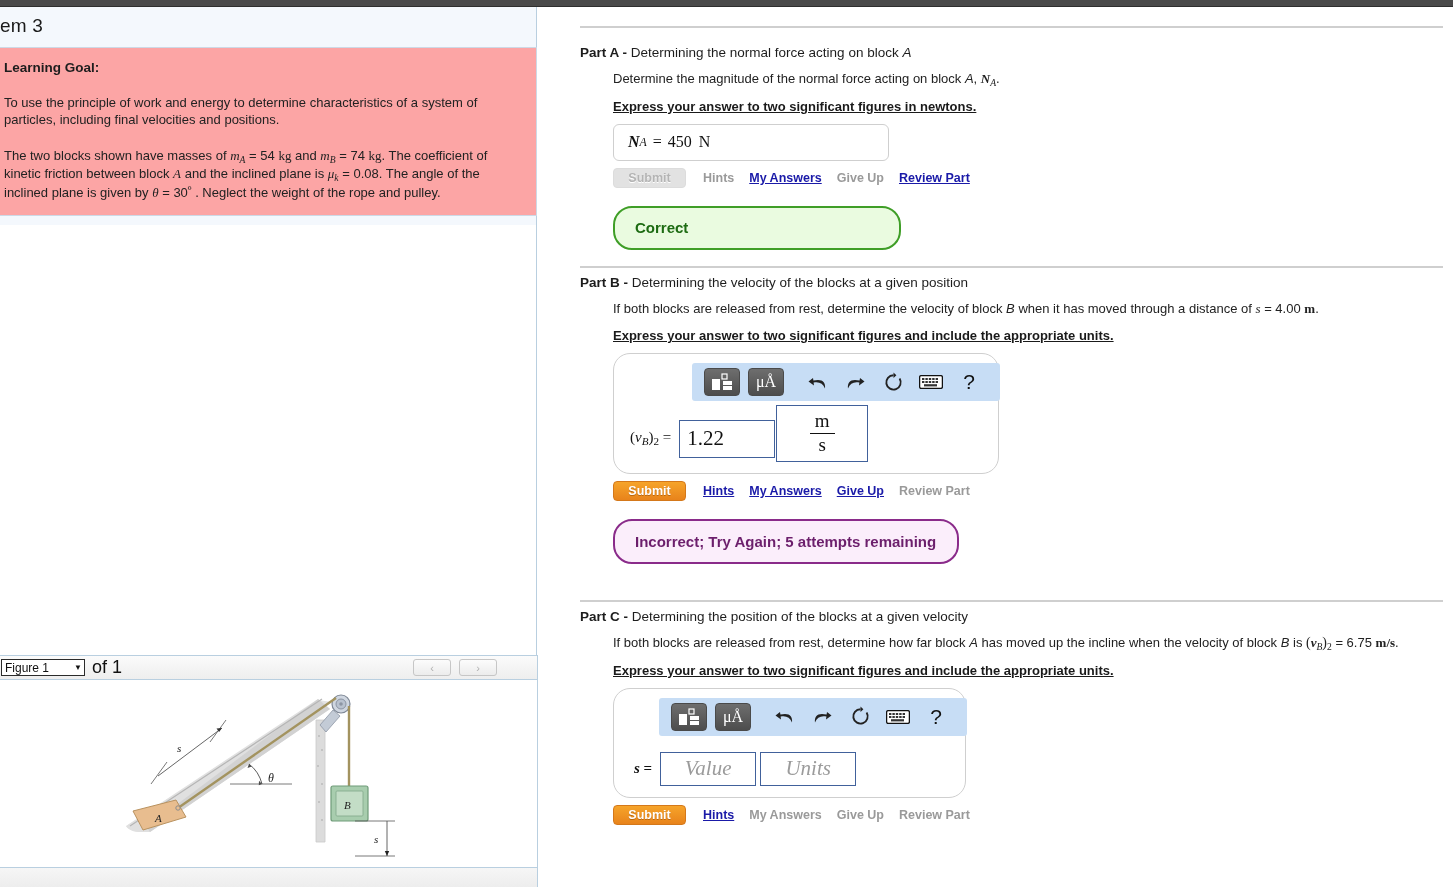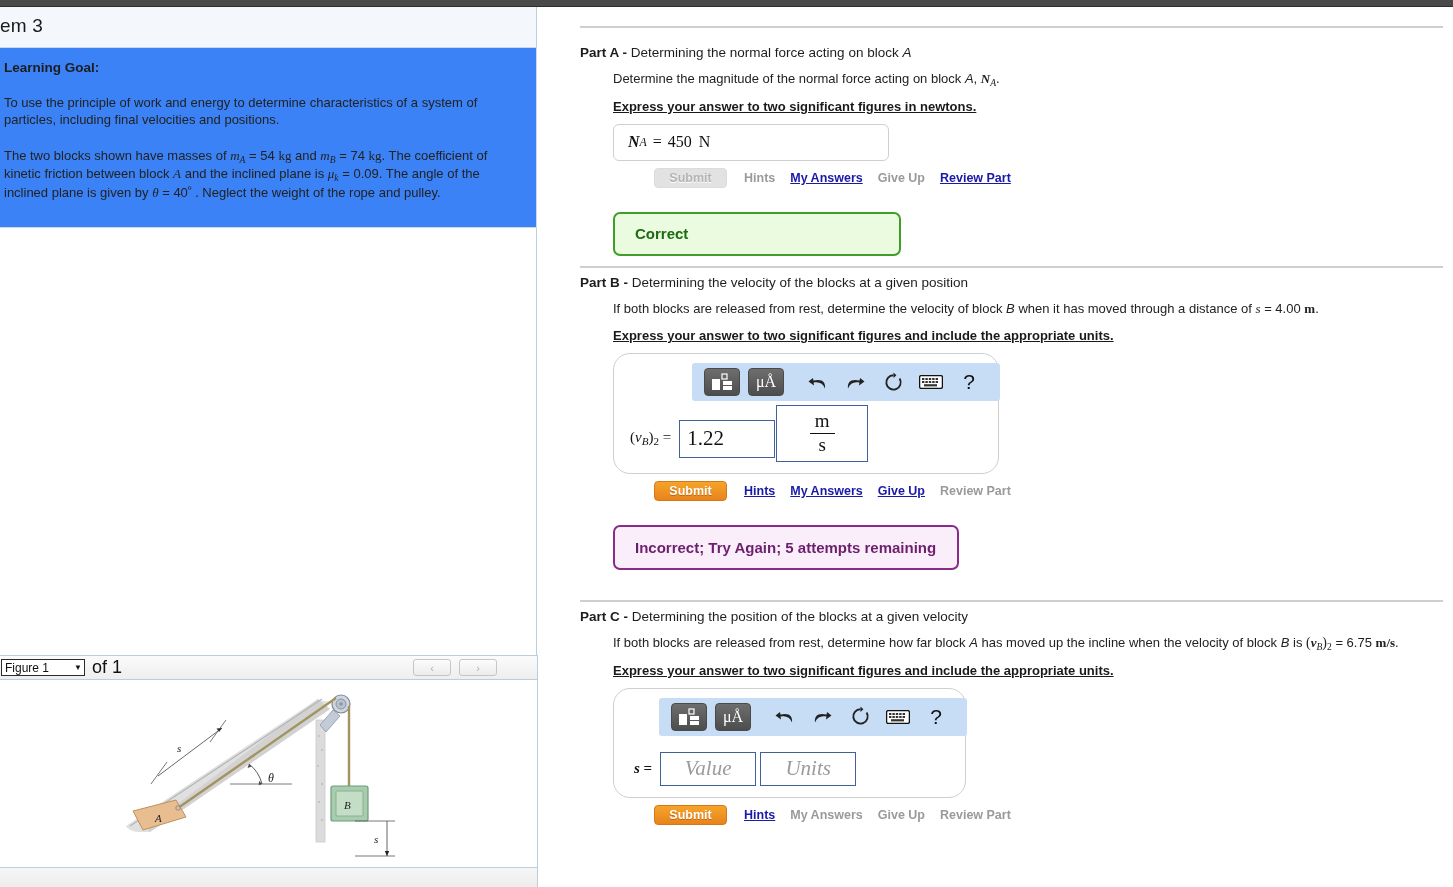--- a/index.html
+++ b/index.html
@@ -23,24 +23,24 @@
     border-right: 1px solid #b9cfe0;
     text-decoration: underline;
   }
   .problem-title {
     position: absolute; left: 0; top: 8px;
     font-size: 19px; color: #1a1a1a; letter-spacing: .2px;
     white-space: nowrap;
   }
   .intro-box {
     position: absolute; left: -1px; top: 40px; width: 538px;
-    background: #3b82f6;
+    background: #fca5a5;
     border: 1px solid #cdd9e6;
     border-left: none;
-    padding: 12px 14px 26px 5px;
+    padding: 12px 14px 14px 5px;
   }
   .lg-title {
     font-size: 13.5px; font-weight: bold; color: #1d1d1d; margin-bottom: 9px;
   }
   .lg-p {
     font-size: 13px; color: #222; line-height: 1.27; margin-bottom: 9px; margin-top: 20px;
   }
   .lg-p:last-of-type { margin-bottom: 0; }
   .figlink-wrap { text-align: center; margin-top: 14px; font-size: 13px; color: #222; }
   .figlink { color: #2222aa; text-decoration: underline; cursor: pointer; }
@@ -104,37 +104,37 @@
 
   
   .ansbox-a {
     width: 276px; height: 37px; border:1px solid #cfcfcf; border-radius:6px;
     background:#fff; display:flex; align-items:center; padding-left:14px;
     font-family:"Liberation Serif", serif; font-size: 16px; color:#111;
   }
   .btnrow { display:flex; align-items:center; margin-top: 7px; }
   .btn-submit {
     width:73px; height:20px; border-radius:4px; font-size:12.5px; font-weight:bold;
-    display:flex;align-items:center;justify-content:center; cursor:pointer;margin-left:41px;
+    display:flex;align-items:center;justify-content:center; cursor:pointer;
   }
   .btn-submit.active {
     background: linear-gradient(#f6a42a,#e8831b); color:#fff;
     border:1px solid #d4781a;
     text-shadow: 0 1px 0 rgba(120,60,0,.45);
   }
   .btn-submit.disabled {
     background: #e2e2e2; color:#b4b4b4; border:1px solid #dcdcdc;
     text-shadow: 0 1px 0 #fff;
   }
   .linkrow { display:flex; align-items:center; gap:15px; margin-left: 17px; font-size:12.5px; }
   .lnk { color:#1a1aa8; text-decoration:underline; font-weight:bold; cursor:pointer; }
   .lnk-off { color:#9a9a9a; font-weight:bold; cursor:default; }
 
   .fb {
-    margin-top: 24px; border-radius:7px; display:flex; align-items:center;
+    margin-top: 18px; border-radius:19px; display:flex; align-items:center;
     padding-left: 20px; font-size: 15px; font-weight: bold;
   }
   .fb-correct {
     width:288px; height:44px; background:#eafbe0; border:2px solid #3f9e27; color:#1d6b12;
   }
   .fb-incorrect {
     width:346px; height:45px; background:#fbeefb; border:2px solid #8a2b8a; color:#6c1f6c;
   }
 
   
@@ -199,23 +199,23 @@
       <span class="mathi">m</span><span class="sub">A</span>
       <span>= 54</span>
       <span class="mathup">kg</span>
       <span>and</span>
       <span class="mathi">m</span><span class="sub">B</span>
       <span>= 74</span>
       <span class="mathup">kg</span><span>. The coefficient of kinetic friction between block</span>
       <span class="mathi" style="font-style:italic">A</span>
       <span>and the inclined plane is</span>
       <span class="mathi">μ</span><span class="sub">k</span>
-      <span>= 0.09</span><span>. The angle of the inclined plane is given by</span>
+      <span>= 0.08</span><span>. The angle of the inclined plane is given by</span>
       <span class="mathi">θ</span>
-      <span>= 40</span><span style="font-size:10px;vertical-align:4px">º</span>
+      <span>= 30</span><span style="font-size:10px;vertical-align:4px">º</span>
       <span>. Neglect the weight of the rope and pulley.</span>
     </div>
   </div>
 
   <div class="figure-bar">
     <div class="fig-select">
       <span>Figure 1</span>
       <span class="fig-caret">▼</span>
     </div>
     <span class="fig-of">of 1</span>

